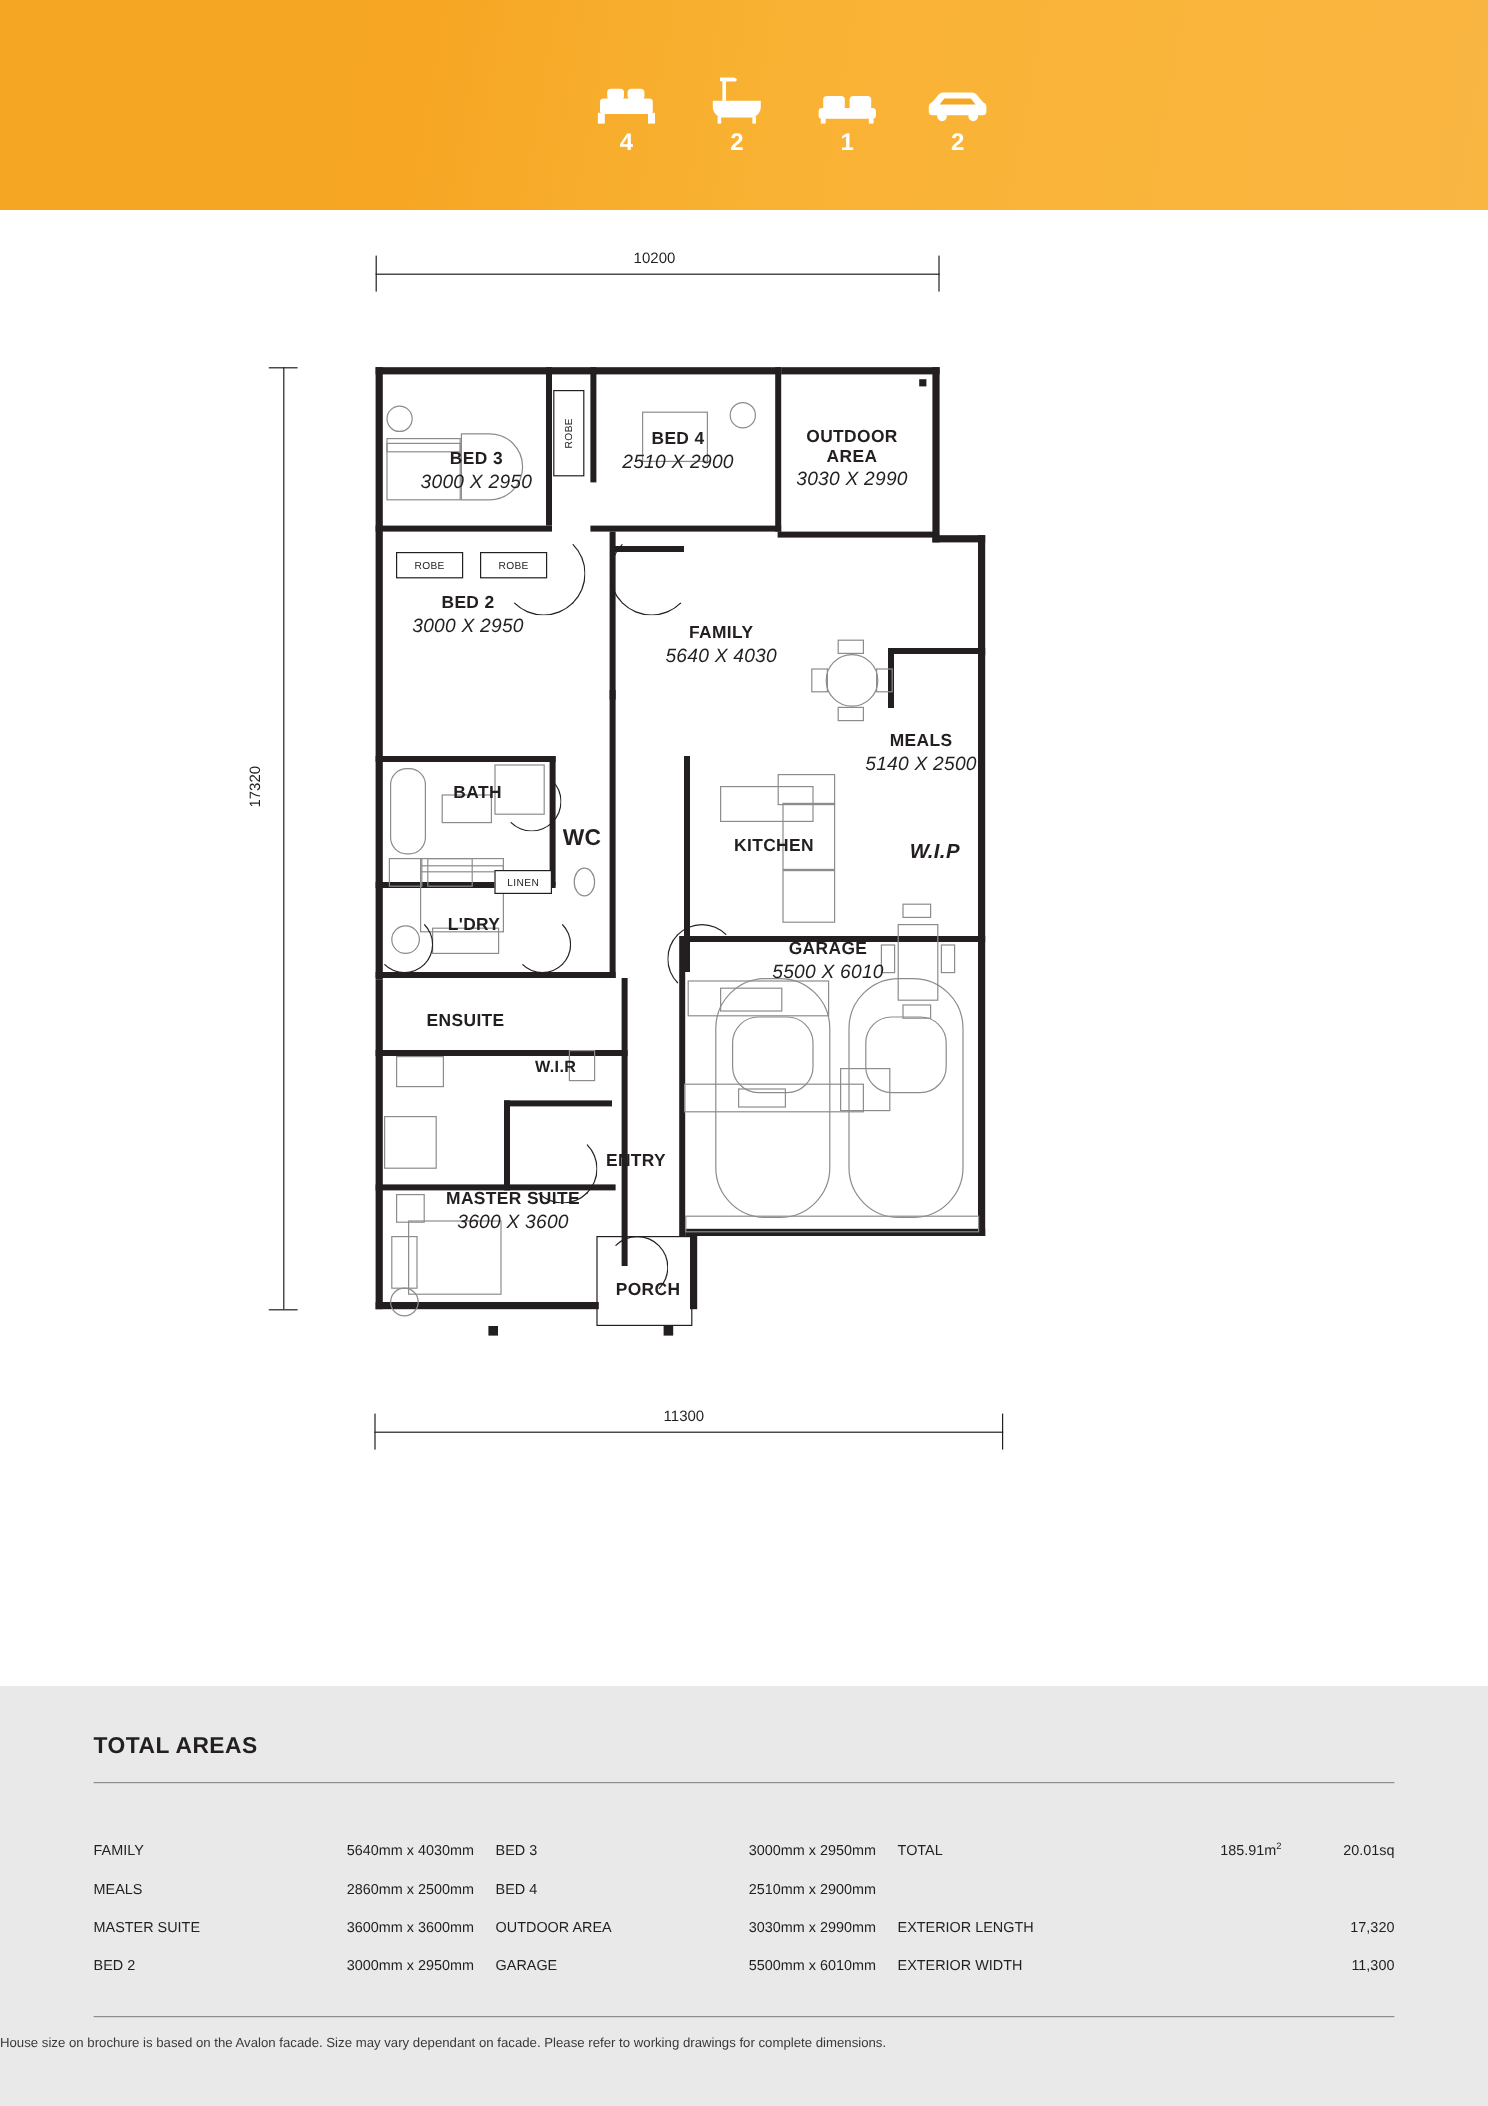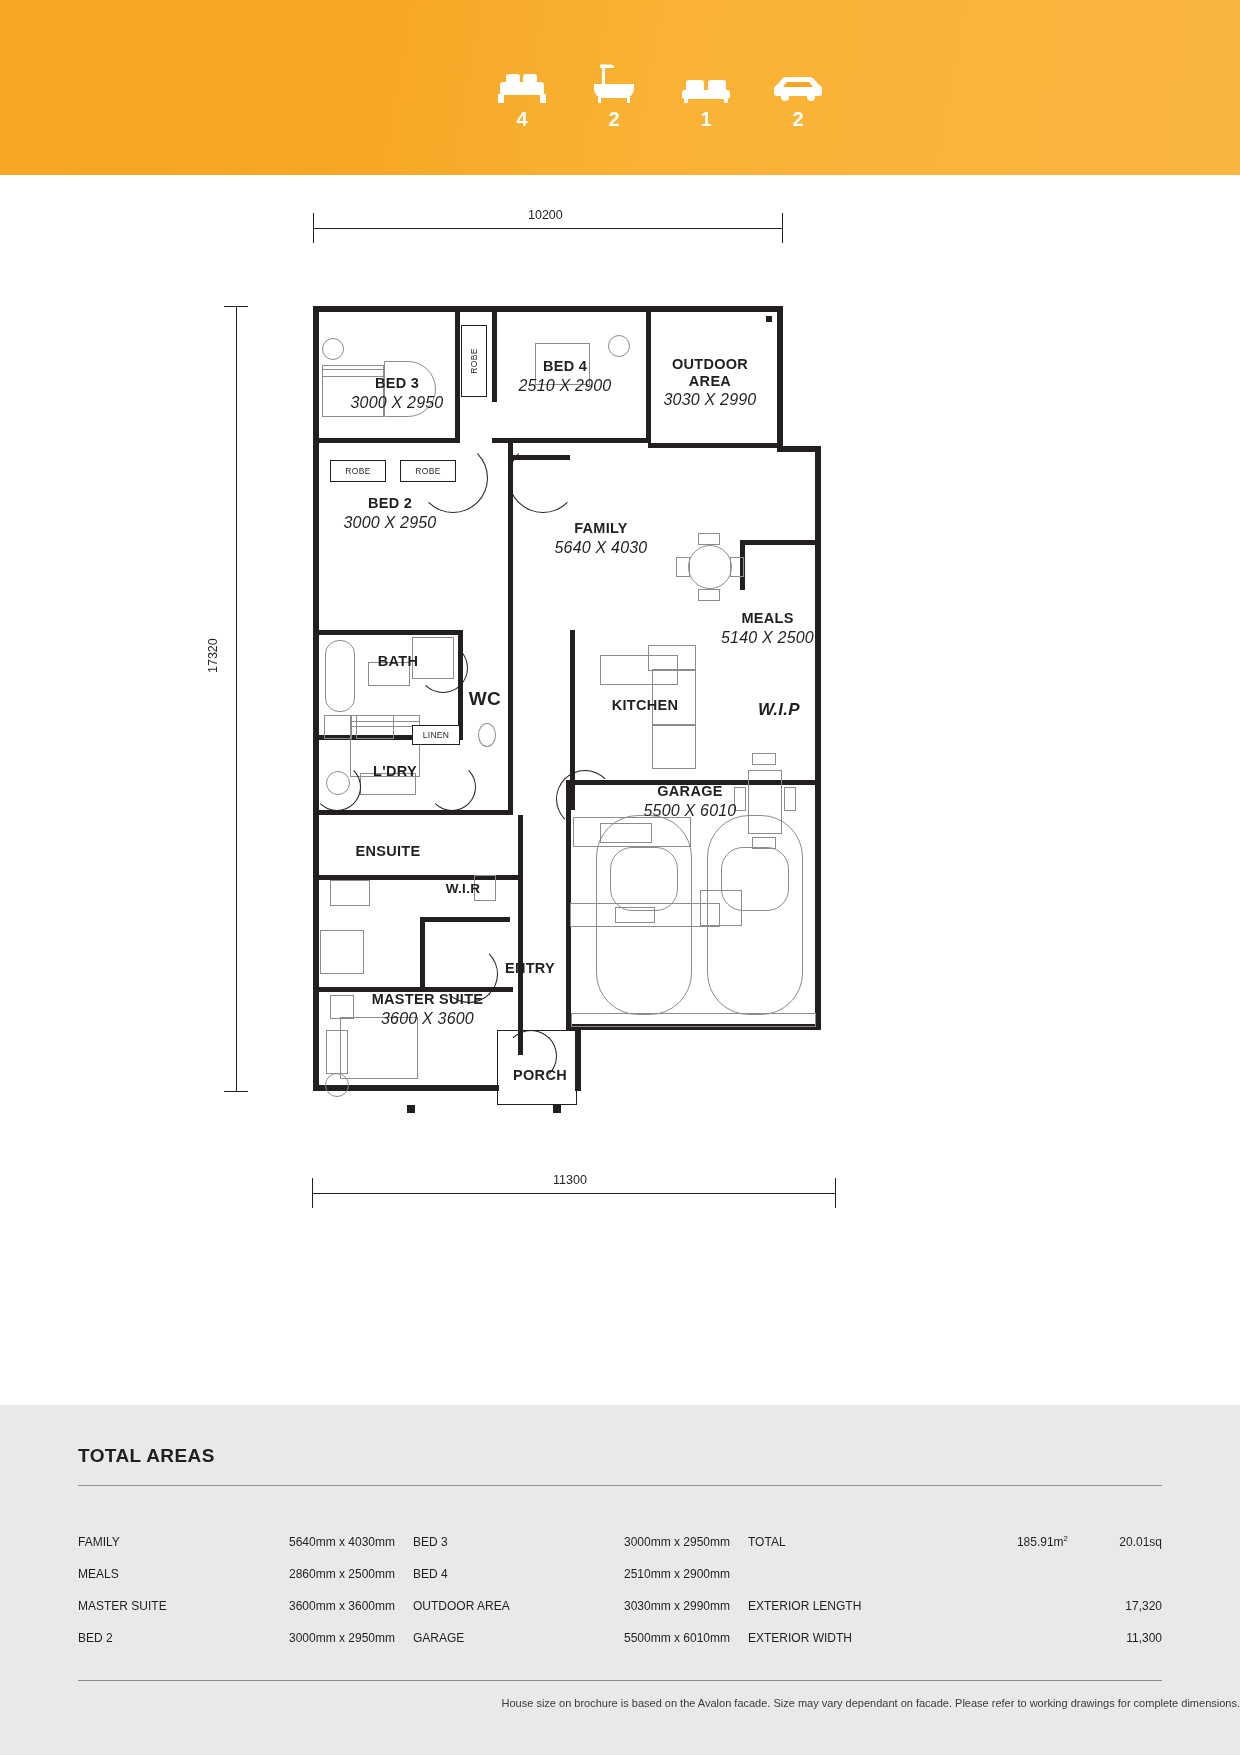--- a/index.html
+++ b/index.html
@@ -83,21 +83,21 @@
     position:absolute; left:78px; top:120px; width:1084px;
     border-collapse:collapse; font-size:12px;
   }
   .areas td { padding:9px 0; white-space:nowrap; }
   .areas td.v { text-align:right; padding-right:18px; }
   .areas td.v2 { text-align:right; }
   .c1 { width:200px; } .c2 { width:135px; }
   .c3 { width:200px; } .c4 { width:135px; }
   .c5 { width:215px; }
   .note {
-    position:absolute; left:0; top:292px; width:1240px; text-align:right;
+    position:absolute; left:0; top:292px; width:1240px; text-align:left;
     font-size:11px; color:#3a3a3a;
   }
   sup { font-size:0.65em; vertical-align:super; }
 </style>
 </head>
 <body>
 
 <div class="header">
 
   <div class="icons">

